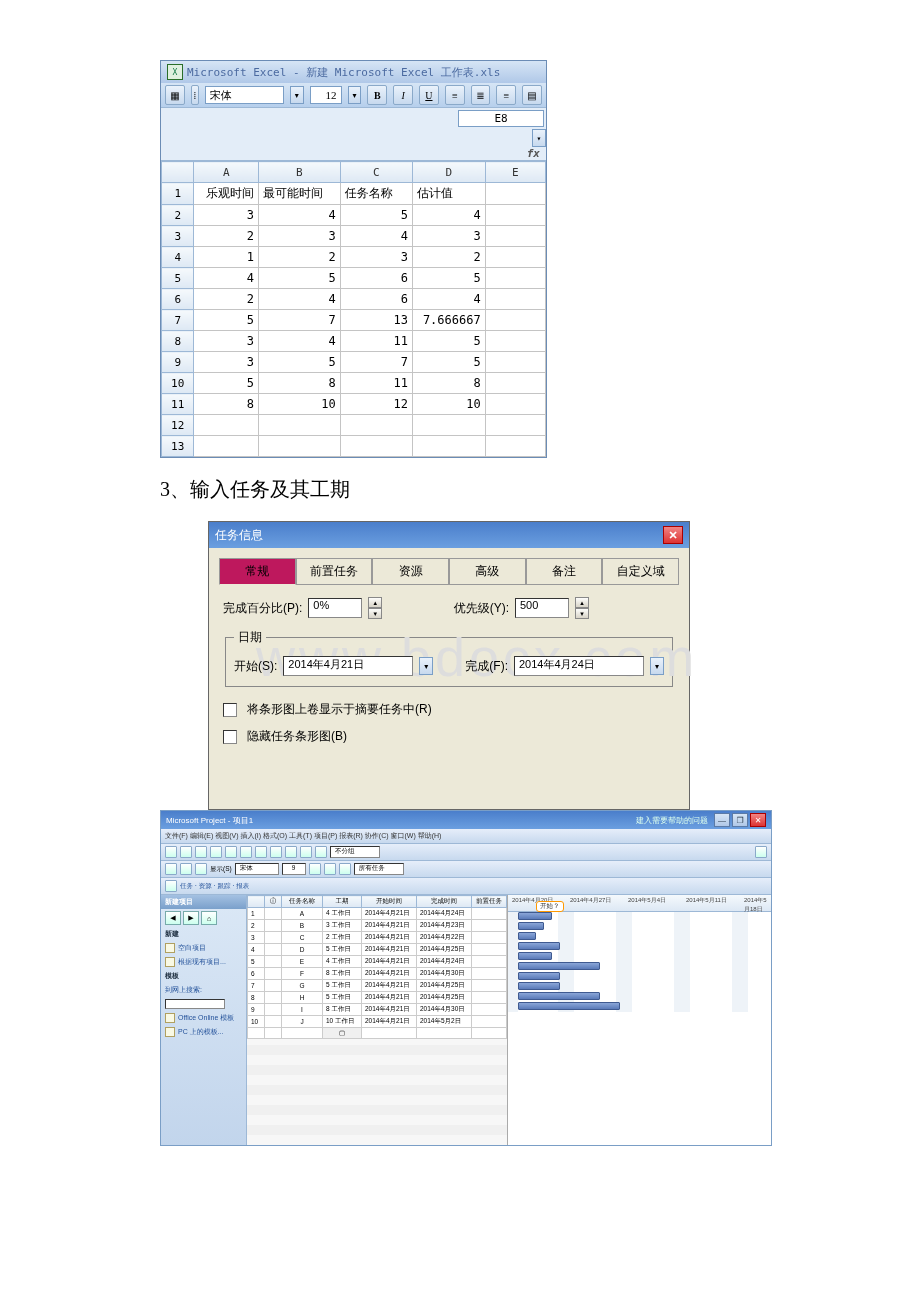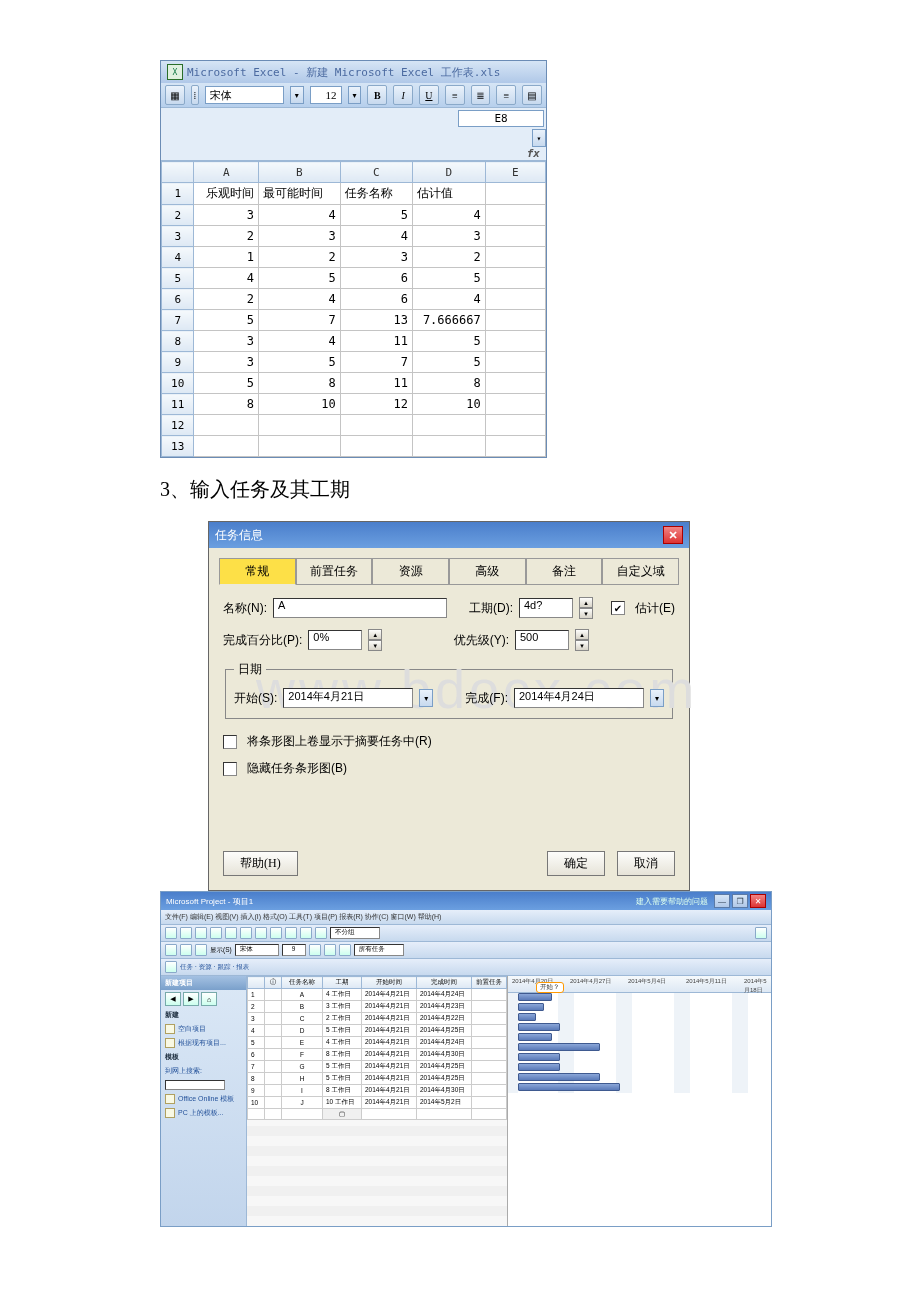--- a/index.html
+++ b/index.html
@@ -207,21 +207,21 @@
   }
   .tab {
     flex: 1;
     text-align: center;
     padding: 4px 0;
     border: 1px solid #999;
     background: #ece9d8;
     position: relative;
   }
   .tab.active {
-    background: #fde047;
+    background: #be185d;
     border-bottom: 1px solid #ece9d8;
   }
   .dialog-body {
     padding: 12px 14px 10px 14px;
     font-size: 12px;
   }
   .form-row {
     display: flex;
     align-items: center;
     margin-bottom: 10px;
@@ -627,34 +627,20 @@
   </div>
   <div class="tabs">
     <div class="tab active">常规</div>
     <div class="tab">前置任务</div>
     <div class="tab">资源</div>
     <div class="tab">高级</div>
     <div class="tab">备注</div>
     <div class="tab">自定义域</div>
   </div>
   <div class="dialog-body">
-    <div class="form-row">
-      <span class="form-label">名称(N):</span>
-      <span class="text-input" style="flex:1">A</span>
-      <span style="width:10px"></span>
-      <span class="form-label">工期(D):</span>
-      <span class="text-input" style="width:44px">4d?</span>
-      <span class="spin">
-                <span class="spin-btn">▴</span>
-                <span class="spin-btn">▾</span>
-              </span>
-      <span style="width:6px"></span>
-      <span class="checkbox">✔</span>
-      <span>估计(E)</span>
-    </div>
 
     <div class="form-row">
       <span class="form-label">完成百分比(P):</span>
       <span class="text-input" style="width:44px">0%</span>
       <span class="spin">
                 <span class="spin-btn">▴</span>
                 <span class="spin-btn">▾</span>
               </span>
       <span style="flex:1"></span>
       <span class="form-label">优先级(Y):</span>
@@ -682,27 +668,20 @@
 
     <div class="form-row">
       <span class="checkbox">&nbsp;</span>
       <span>将条形图上卷显示于摘要任务中(R)</span>
     </div>
     <div class="form-row" style="margin-bottom:4px">
       <span class="checkbox">&nbsp;</span>
       <span>隐藏任务条形图(B)</span>
     </div>
     <div style="height:50px"></div>
-  </div>
-  <div class="btn-row">
-    <button class="dialog-btn">帮助(H)</button>
-    <div style="display:flex; gap:12px">
-      <button class="dialog-btn">确定</button>
-      <button class="dialog-btn">取消</button>
-    </div>
   </div>
 </div>
 </div>
 
 
 <div class="project-window">
   <div class="proj-title">
     <span>Microsoft Project - 项目1</span>
     <span style="display:flex; align-items:center; gap:6px">
       <span style="color:#dfe">建入需要帮助的问题</span>

